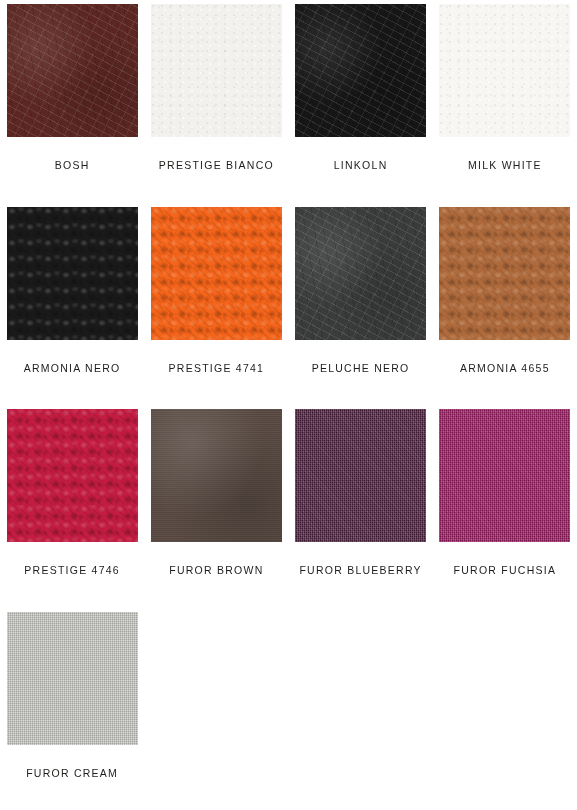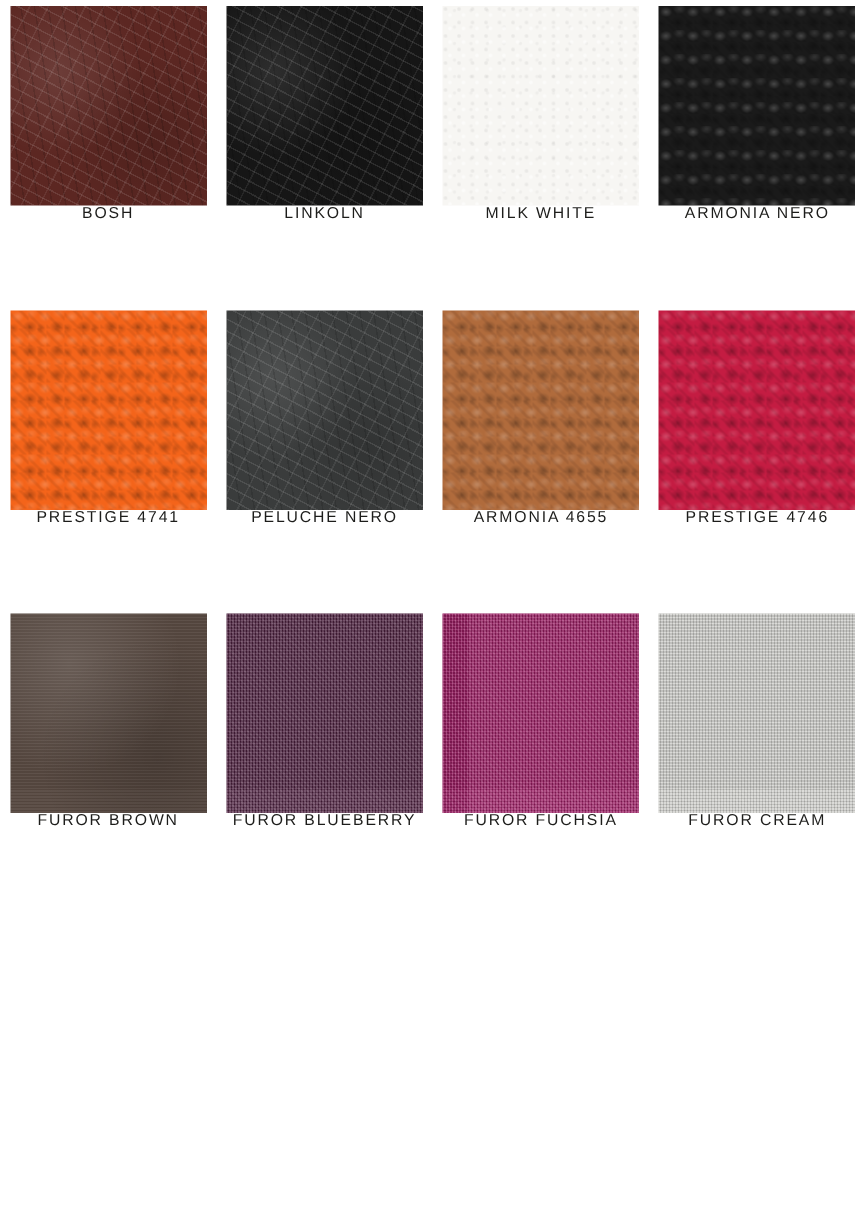--- a/index.html
+++ b/index.html
@@ -99,20 +99,21 @@
 
   
   .tex-nap {
     background-image:
       radial-gradient(circle at 30% 25%, rgba(255,255,255,0.12), rgba(0,0,0,0) 55%),
       radial-gradient(circle at 75% 72%, rgba(0,0,0,0.16), rgba(0,0,0,0) 58%),
       repeating-linear-gradient(0deg, rgba(255,255,255,0.05) 0 1px, rgba(0,0,0,0.04) 1px 2px);
   }
 
   .swatch-label {
+    margin-top: 23px;
     font-size: 10.5px;
     letter-spacing: 1.25px;
     color: #1d1d1b;
     text-transform: uppercase;
     font-family: "Liberation Sans", sans-serif;
     white-space: nowrap;
     text-align: center;
     line-height: 1;
   }
 </style>
@@ -120,20 +121,26 @@
 <body>
 
 <div id="swatch-grid">
     <div class="swatch-cell">
       <div class="swatch-chip" style="background-color: rgb(92, 39, 34);">
         <div class="tex tex-veined"></div>
       </div>
       <div class="swatch-label">BOSH</div>
     </div>
     <div class="swatch-cell">
+      <div class="swatch-chip" style="background-color: rgb(242, 241, 238);">
+        <div class="tex tex-pebble-fine"></div>
+      </div>
+      <div class="swatch-label">PRESTIGE BIANCO</div>
+    </div>
+    <div class="swatch-cell">
       <div class="swatch-chip" style="background-color: rgb(22, 22, 22);">
         <div class="tex tex-veined"></div>
       </div>
       <div class="swatch-label">LINKOLN</div>
     </div>
     <div class="swatch-cell">
       <div class="swatch-chip" style="background-color: rgb(247, 246, 243);">
         <div class="tex tex-pebble-fine"></div>
       </div>
       <div class="swatch-label">MILK WHITE</div>

